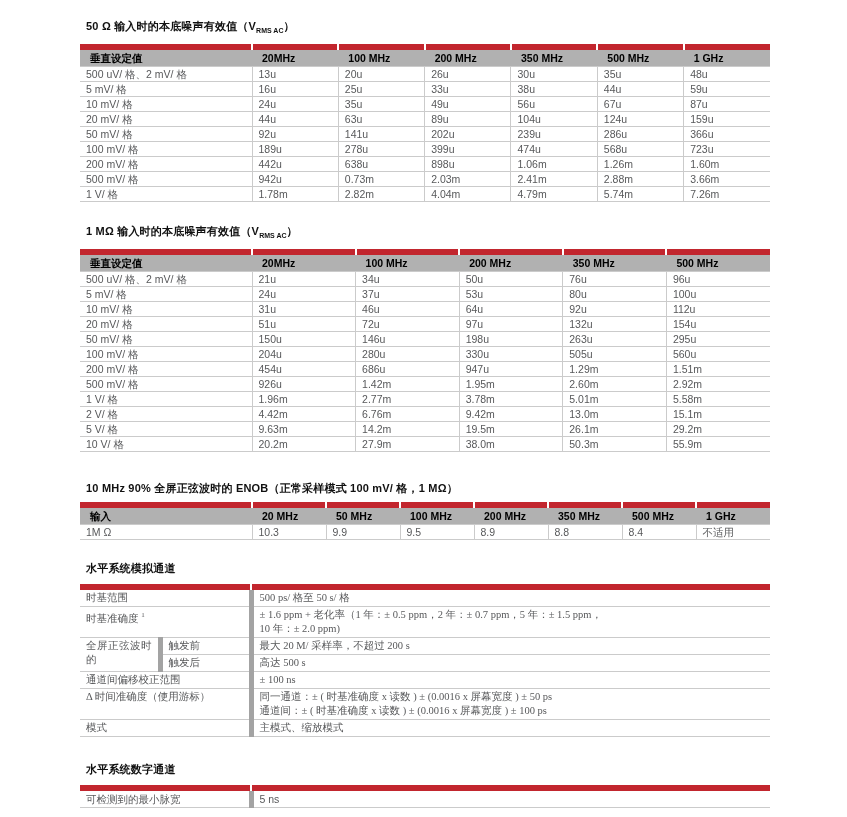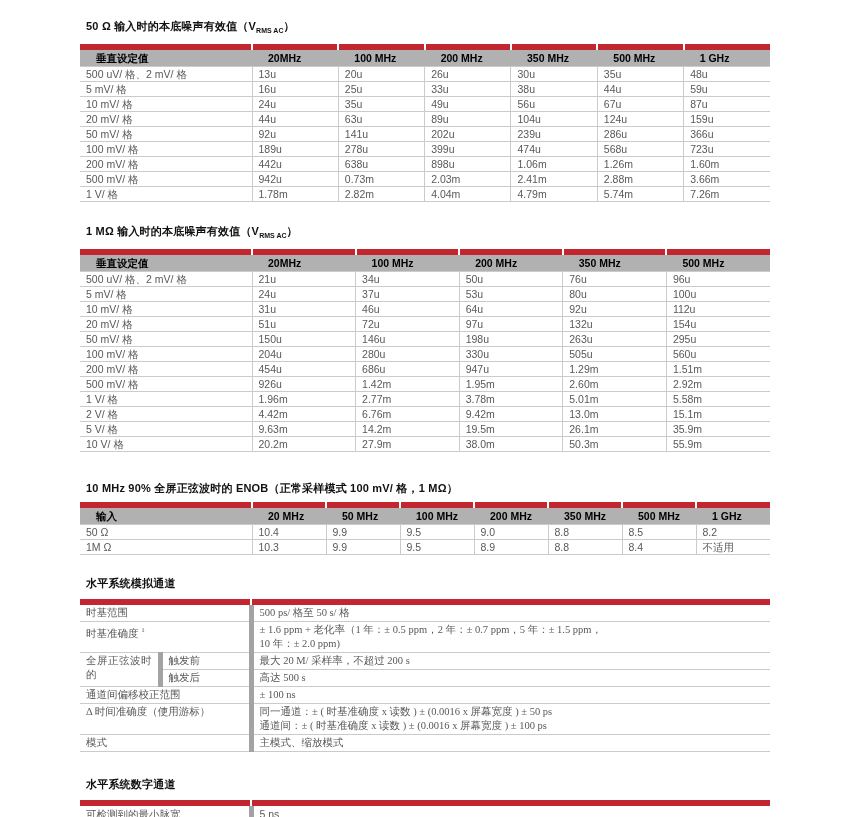--- a/index.html
+++ b/index.html
@@ -56,21 +56,21 @@
   }
   th.bar.gap { border-left: 2px solid #ffffff; }
 
   
   tr.head-row th {
     background: #b1b1b1;
     color: #000000;
     font-weight: 700;
     font-size: 10.5px;
     text-align: left;
-    padding: 1px 16px;
+    padding: 1px 10px;
     height: 14px;
     line-height: 14px;
     border-bottom: 1px solid #cbcbcb;
     white-space: nowrap;
     overflow: hidden;
   }
 
   
   .grid tbody td {
     font-size: 10.5px;
@@ -340,21 +340,21 @@
             <td>9.42m</td>
             <td>13.0m</td>
             <td>15.1m</td>
           </tr>
           <tr>
             <td>5 V/ 格</td>
             <td>9.63m</td>
             <td>14.2m</td>
             <td>19.5m</td>
             <td>26.1m</td>
-            <td>35.9m</td>
+            <td>29.2m</td>
           </tr>
           <tr>
             <td>10 V/ 格</td>
             <td>20.2m</td>
             <td>27.9m</td>
             <td>38.0m</td>
             <td>50.3m</td>
             <td>55.9m</td>
           </tr>
         </tbody>
@@ -390,30 +390,20 @@
             <th>20 MHz</th>
             <th>50 MHz</th>
             <th>100 MHz</th>
             <th>200 MHz</th>
             <th>350 MHz</th>
             <th>500 MHz</th>
             <th>1 GHz</th>
           </tr>
         </thead>
         <tbody>
-          <tr>
-            <td>50 Ω</td>
-            <td>10.4</td>
-            <td>9.9</td>
-            <td>9.5</td>
-            <td>9.0</td>
-            <td>8.8</td>
-            <td>8.5</td>
-            <td>8.2</td>
-          </tr>
           <tr>
             <td>1M Ω</td>
             <td>10.3</td>
             <td>9.9</td>
             <td>9.5</td>
             <td>8.9</td>
             <td>8.8</td>
             <td>8.4</td>
             <td>不适用</td>
           </tr>

